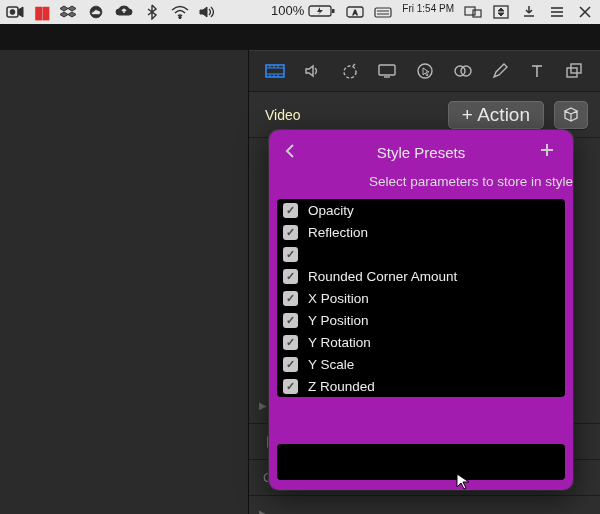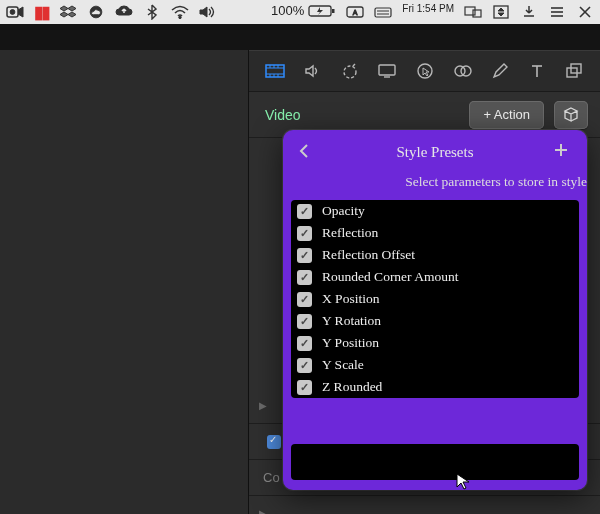--- a/index.html
+++ b/index.html
@@ -35,46 +35,45 @@
   }
   .toolbar .tb-icon { width:20px; height:20px; display:flex; align-items:center; justify-content:center; color:#b8b8b8;}
   .toolbar .tb-icon.active { color:#2f8cff; }
   .toolbar .tb-icon svg { stroke:currentColor; fill:none; }
 
   
   .section-row {
     height:46px; display:flex; align-items:center; padding:0 12px 0 16px;
     border-bottom:1px solid #1e1e1e;
   }
-  .section-row .title { font-size:14px; color:#86efac; }
+  .section-row .title { font-size:14px; color:#fef9c3; }
   .section-row .filler { flex:1; }
   .action-btn {
-    background:#555; color:#f0f0f0; font-size:13px; border:none;
+    background:#555; color:#f0f0f0; font-size:19px; border:none;
     height:28px; padding:0 14px; border-radius:5px; font-weight:500;
     box-shadow:inset 0 0 0 1px #6a6a6a, 0 1px 1px rgba(0,0,0,.4);
   }
   .cube-btn {
     width:34px; height:28px; margin-left:10px; background:#555; border:none;
     border-radius:5px; display:flex; align-items:center; justify-content:center;
     box-shadow:inset 0 0 0 1px #6a6a6a, 0 1px 1px rgba(0,0,0,.4);
   }
   .cube-btn svg { stroke:#ddd; fill:none; }
 
   
   .bg-row { height:36px; border-bottom:1px solid #1e1e1e; display:flex; align-items:center; padding-left:10px; color:#888; font-size:13px;}
   .bg-row .disc { color:#6a6a6a; font-size:10px; margin-right:6px;}
   .bg-check { width:14px; height:14px; border-radius:3px; background:#4f8de0; margin:0 8px; display:inline-block; position:relative;}
   .bg-check::after{content:"✓"; color:#fff; font-size:10px; position:absolute; left:2px; top:-1px;}
 
   
   .popover {
-    position:absolute; left:283px; top:130px; width:304px; height:360px;
-    background:#6d28d9; border-radius:10px; box-shadow:0 8px 30px rgba(0,0,0,.6), 0 0 0 1px #444;
+    position:absolute; left:269px; top:130px; width:304px; height:360px;
+    background:#a21caf; border-radius:10px; box-shadow:0 8px 30px rgba(0,0,0,.6), 0 0 0 1px #444;
     color:#e6e6e6;
-    font-family:Liberation Serif, serif;
   }
   .pop-header {
     height:44px; display:flex; align-items:center; justify-content:center;
     position:relative; font-size:15px; font-weight:500;
   }
   .pop-header .back { position:absolute; left:14px; top:12px; width:20px; height:20px; color:#ccc;}
   .pop-header .add { position:absolute; right:14px; top:12px; width:20px; height:20px; color:#ccc;}
   .pop-sub { text-align:right; font-size:13.5px; color:#ddd; padding-bottom:10px; }
   .param-list {
     background:#000; margin:0 8px; border-radius:4px;
@@ -315,37 +314,36 @@
     <div class="param">
         <span class="chk"></span>
         <span>Opacity</span>
       </div>
     <div class="param">
         <span class="chk"></span>
         <span>Reflection</span>
       </div>
     <div class="param">
         <span class="chk"></span>
-        <span>Reflection Offset</span>
       </div>
     <div class="param">
         <span class="chk"></span>
         <span>Rounded Corner Amount</span>
       </div>
     <div class="param">
         <span class="chk"></span>
         <span>X Position</span>
       </div>
     <div class="param">
         <span class="chk"></span>
+        <span>Y Position</span>
+      </div>
+    <div class="param">
+        <span class="chk"></span>
         <span>Y Rotation</span>
-      </div>
-    <div class="param">
-        <span class="chk"></span>
-        <span>Y Position</span>
       </div>
     <div class="param">
         <span class="chk"></span>
         <span>Y Scale</span>
       </div>
     <div class="param">
         <span class="chk"></span>
         <span>Z Rounded</span>
       </div>
   </div>

